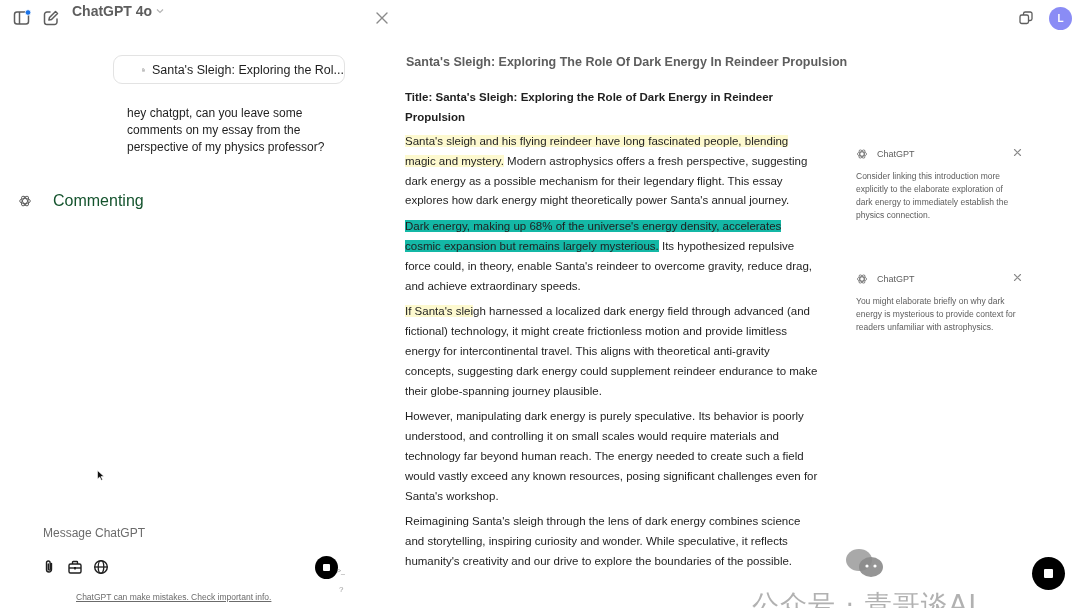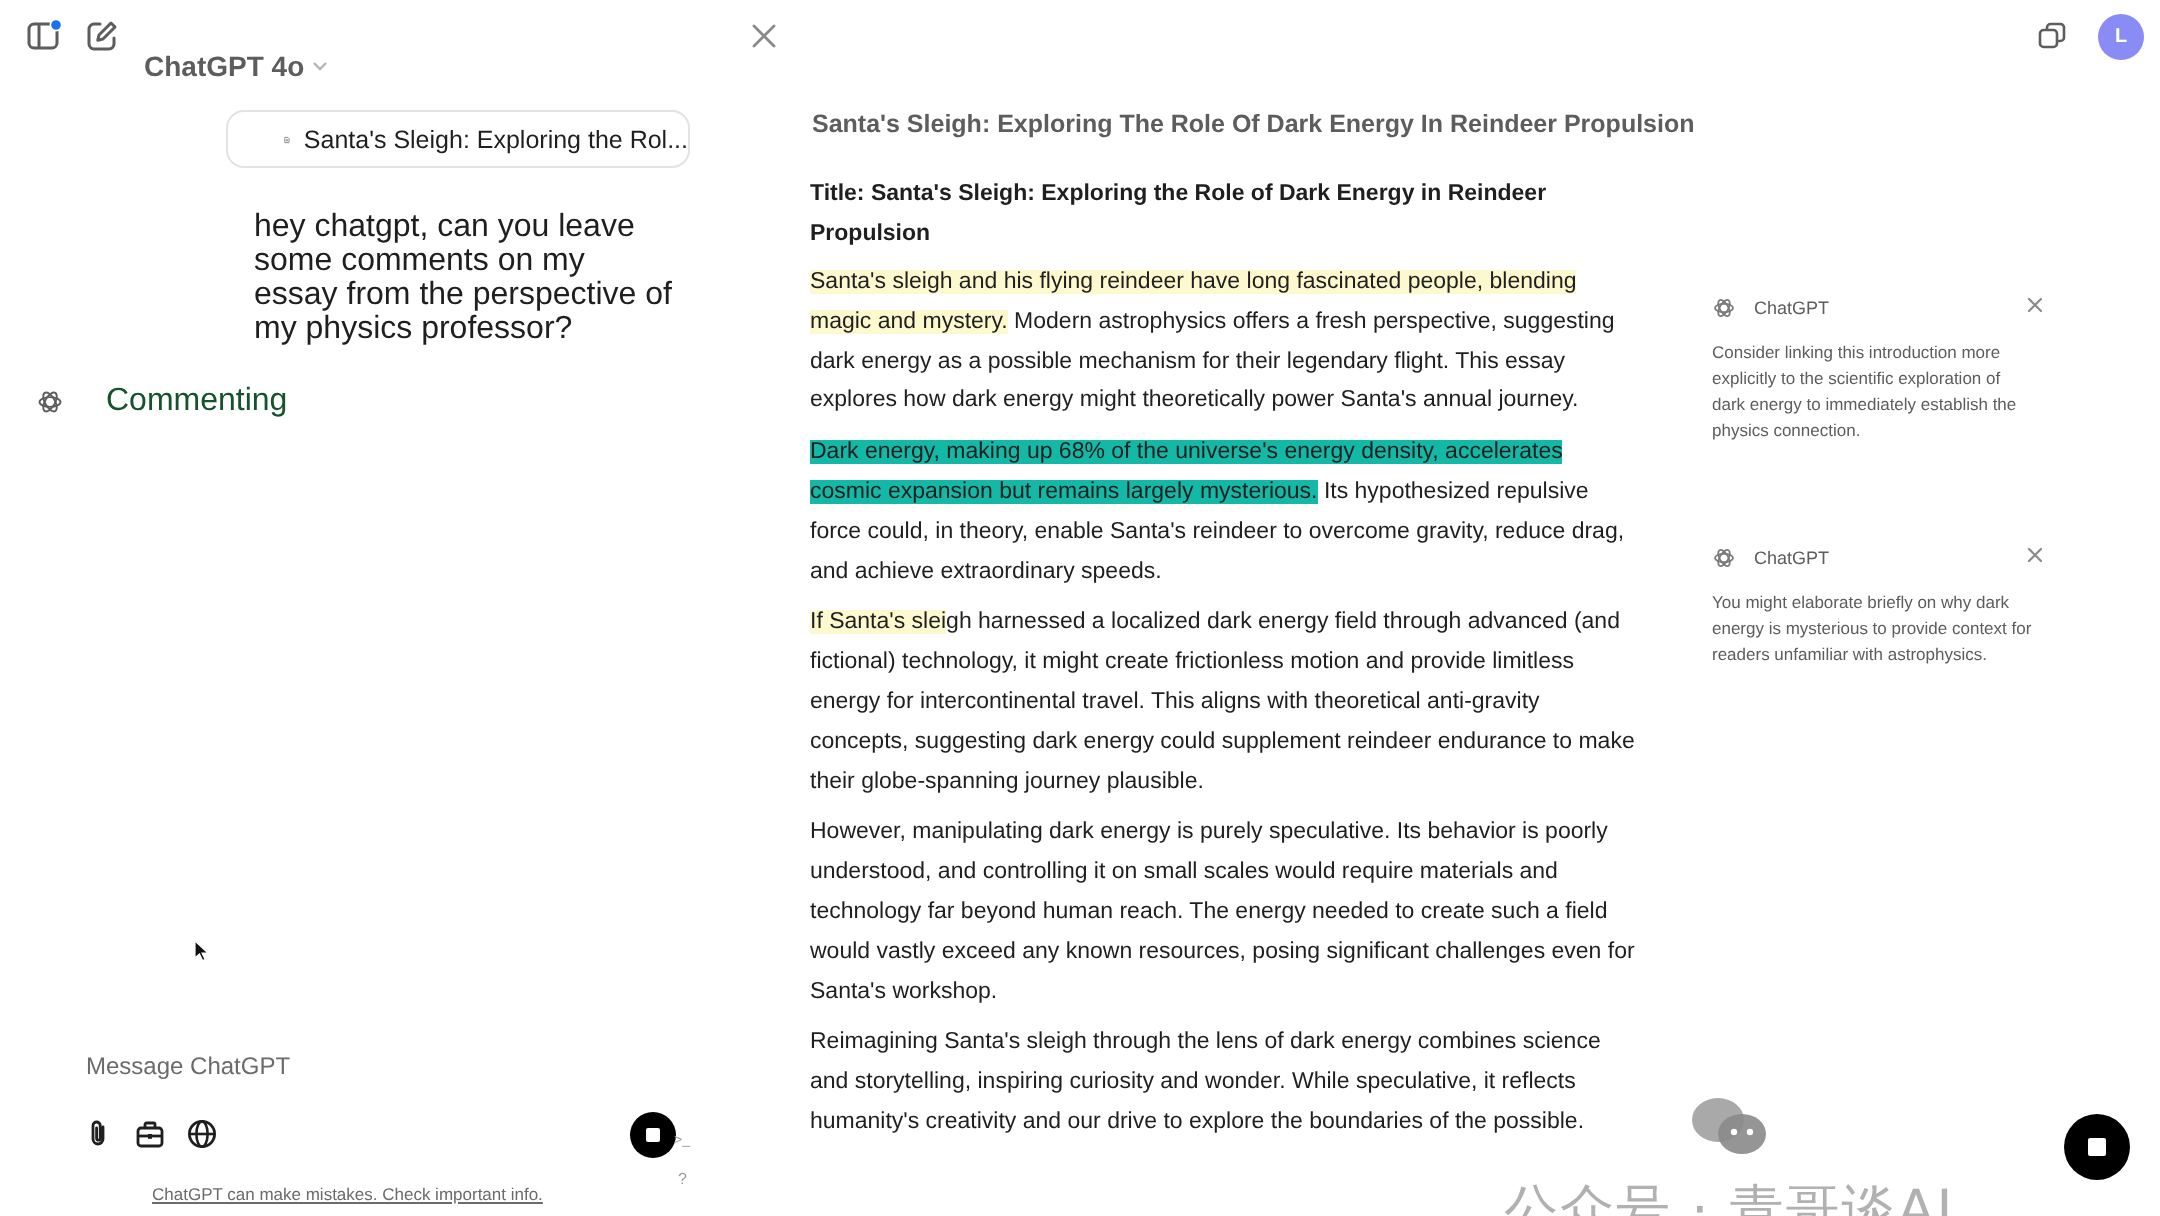--- a/index.html
+++ b/index.html
@@ -4,27 +4,27 @@
 <style>
   * { box-sizing: border-box; margin: 0; padding: 0; }
   html, body { width: 1080px; height: 608px; overflow: hidden; background: #ffffff; }
   body { font-family: "Liberation Sans", sans-serif; color: #1f1f1f; position: relative; }
 
   
   #chat-panel { position: absolute; left: 0; top: 0; width: 362px; height: 608px; background: #fff; }
   .icon-btn { display: inline-flex; align-items: center; justify-content: center; cursor: pointer; }
   .sidebar-toggle { position: absolute; left: 13px; top: 9px; width: 18px; height: 18px; }
   .new-chat { position: absolute; left: 42px; top: 9px; width: 18px; height: 18px; }
-  .model-selector { position: absolute; left: 72px; top: 25px; display: flex; align-items: center; gap: 3px; cursor: pointer; }
+  .model-selector { position: absolute; left: 72px; top: 3px; display: flex; align-items: center; gap: 3px; cursor: pointer; }
   .model-selector .name { font-size: 14px; font-weight: 700; color: #5d5d5d; }
   .model-selector .chev { width: 10px; height: 10px; }
 
   .canvas-chip { position: absolute; left: 113px; top: 55px; width: 232px; height: 29px; border: 1px solid #e3e3e3; border-radius: 9px; display: flex; align-items: center; padding-left: 28px; gap: 7px; cursor: pointer; background: #fff; }
   .canvas-chip .label { font-size: 12.5px; color: #1f1f1f; white-space: nowrap; }
-  .user-message { position: absolute; left: 127px; top: 105px; width: 210px; font-size: 16px; line-height: 17px; color: #1f1f1f; }
+  .user-message { position: absolute; left: 127px; top: 105px; width: 210px; font-size: 12px; line-height: 17px; color: #1f1f1f; }
   .assistant-row { position: absolute; left: 18px; top: 192px; display: flex; align-items: center; gap: 21px; }
   .assistant-row .status { font-size: 16px; color: #14532d; }
 
   .cursor { position: absolute; left: 97px; top: 470px; width: 8px; height: 11px; }
 
   .composer-input { position: absolute; left: 43px; top: 526px; width: 280px; font-size: 12px; color: #6b6b6b; border: none; outline: none; background: transparent; font-family: "Liberation Sans", sans-serif; }
   .composer-input::placeholder { color: #6b6b6b; }
   .composer-tools { position: absolute; left: 41px; top: 559px; display: flex; gap: 10px; align-items: center; }
   .composer-tools .icon-btn { width: 16px; height: 16px; }
   .stop-btn { position: absolute; left: 315px; top: 556px; width: 23px; height: 23px; border-radius: 50%; background: #000; display: flex; align-items: center; justify-content: center; cursor: pointer; }
@@ -184,21 +184,21 @@
           <ellipse cx="12" cy="12" rx="9" ry="4.2"></ellipse>
           <ellipse cx="12" cy="12" rx="9" ry="4.2" transform="rotate(60 12 12)"></ellipse>
           <ellipse cx="12" cy="12" rx="9" ry="4.2" transform="rotate(120 12 12)"></ellipse>
         </g>
       </svg>
       <span class="author">ChatGPT</span>
     </div>
     <svg class="x" viewBox="0 0 9 9">
       <path d="M1.5 1.5l6 6M7.5 1.5l-6 6" stroke="#8a8a8a" stroke-width="1.1" stroke-linecap="round"></path>
     </svg>
-    <div class="body">Consider linking this introduction more explicitly to the scientific exploration of dark energy to immediately establish the physics connection.</div>
+    <div class="body">Consider linking this introduction more explicitly to the elaborate exploration of dark energy to immediately establish the physics connection.</div>
   </div>
 
   <div class="comment" id="comment-2">
     <div class="head">
       <svg width="12" height="12" viewBox="0 0 24 24">
         <g fill="none" stroke="#7a7a7a" stroke-width="1.8">
           <ellipse cx="12" cy="12" rx="9" ry="4.2"></ellipse>
           <ellipse cx="12" cy="12" rx="9" ry="4.2" transform="rotate(60 12 12)"></ellipse>
           <ellipse cx="12" cy="12" rx="9" ry="4.2" transform="rotate(120 12 12)"></ellipse>
         </g>

